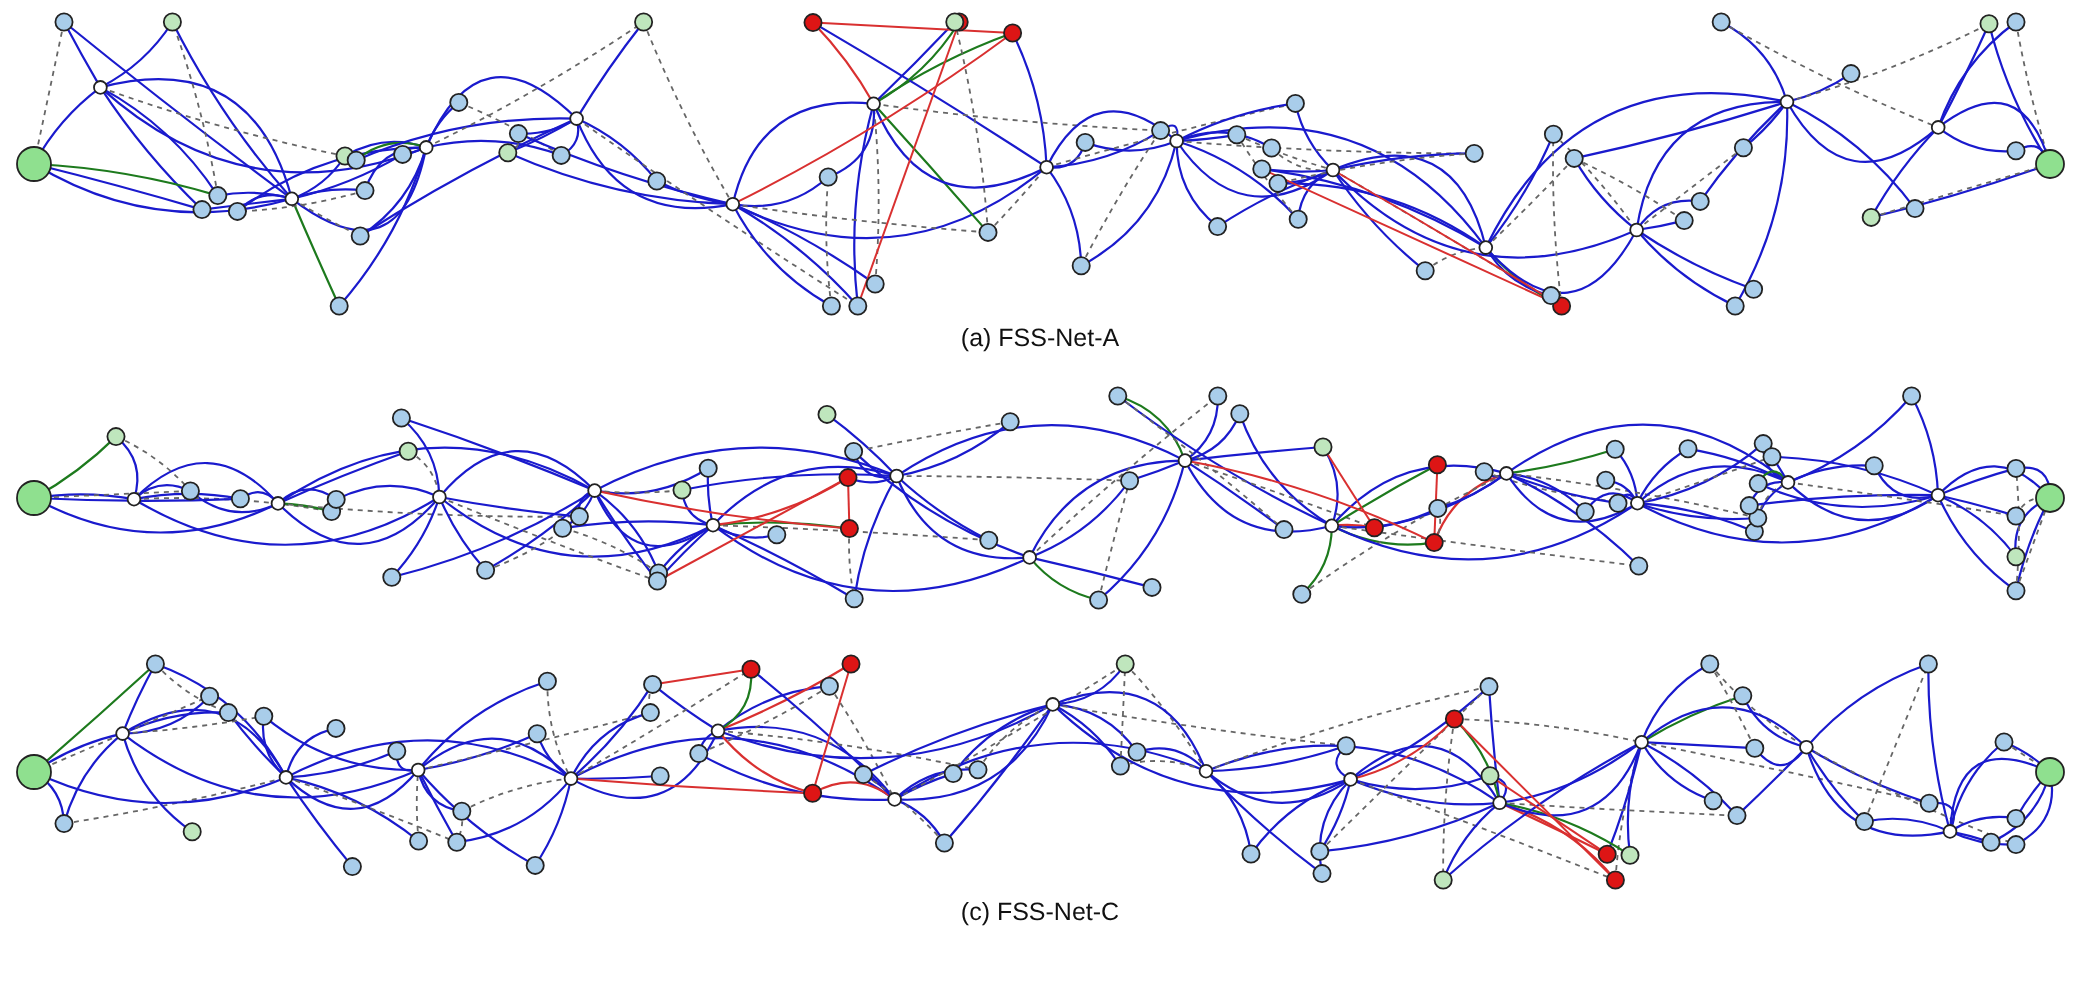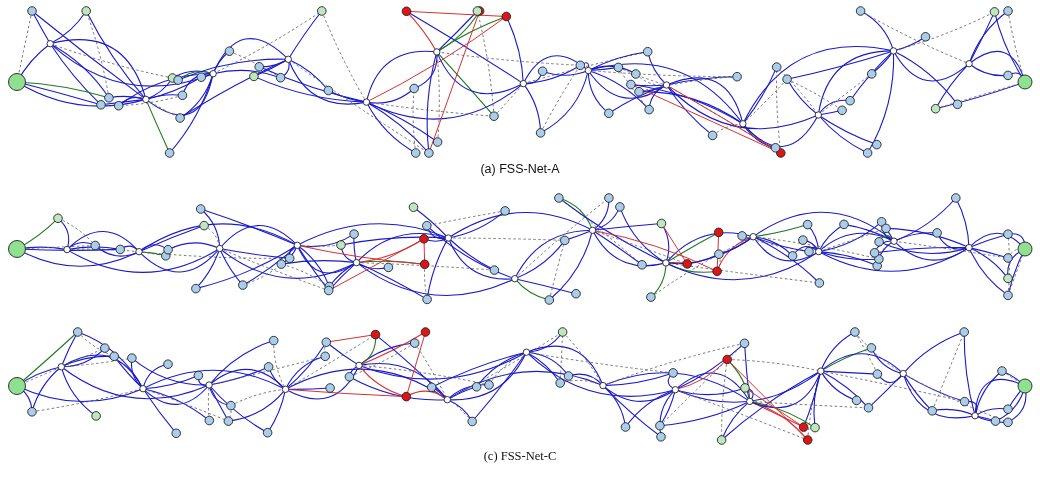--- a/index.html
+++ b/index.html
@@ -13,21 +13,21 @@
     overflow: hidden;
     font-family: "Liberation Sans", sans-serif;
   }
   .figure {
     padding-top: 4px;
   }
   .panel {
     text-align: center;
   }
   .panel-b { margin-top: 14px; }
-  .panel-c { margin-top: 18px; font-family: Liberation Serif, serif; }
+  .panel-c { margin-top: 18px; }
   svg.graph {
     display: block;
     margin: 0 auto;
   }
   .caption {
     font-size: 12.5px;
     color: #111111;
     margin-top: 2px;
     line-height: 15px;
   }

